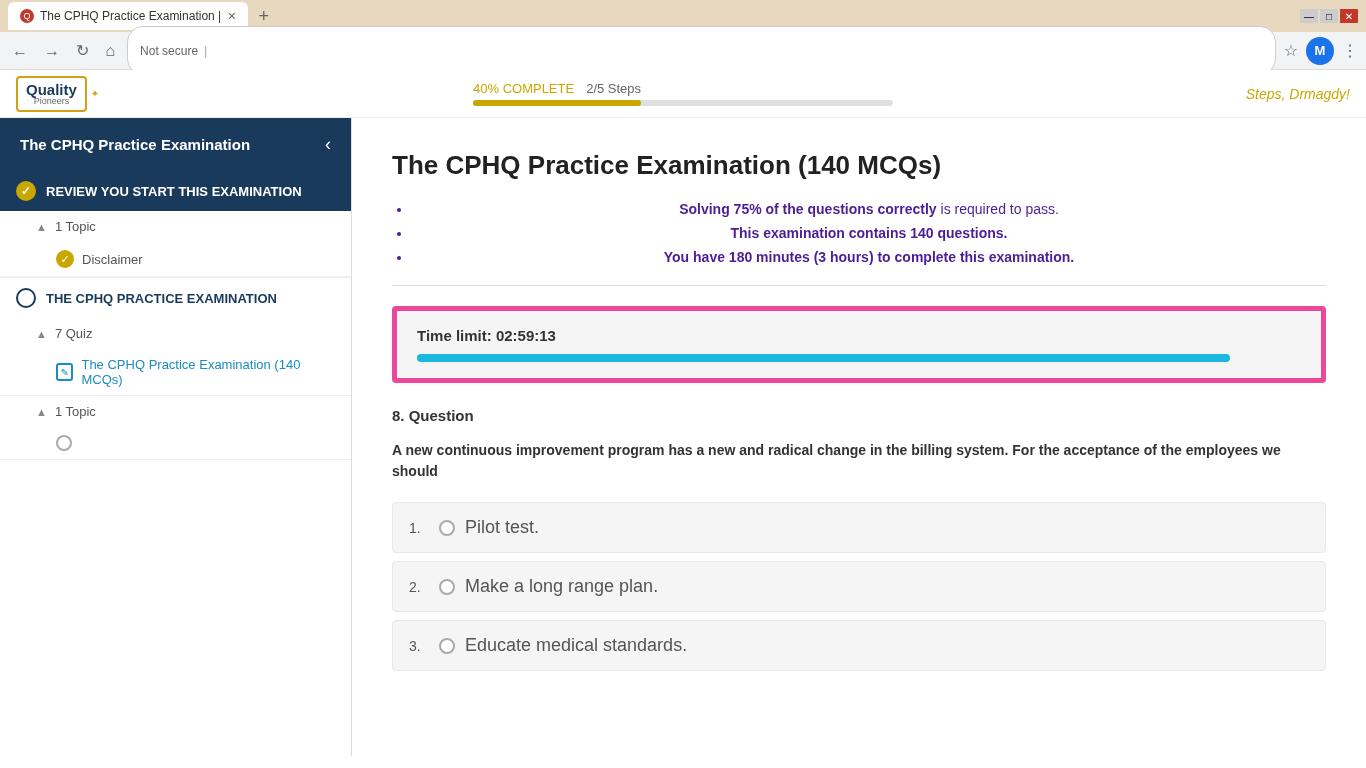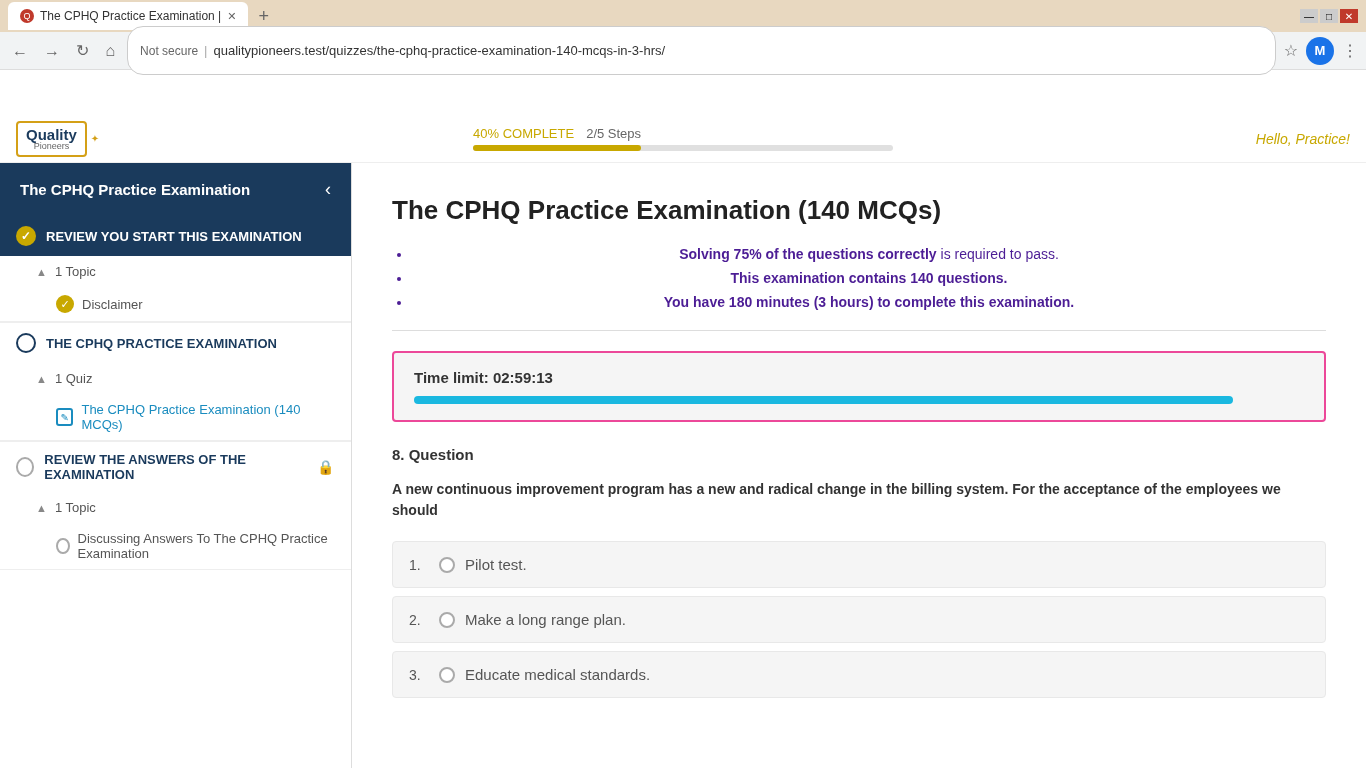--- a/index.html
+++ b/index.html
@@ -77,21 +77,20 @@
 
     
     .app-header {
       background: white;
       height: 48px;
       display: flex;
       align-items: center;
       padding: 0 16px;
       border-bottom: 1px solid #eee;
       position: relative;
-      margin-top: 45px;
     }
     .logo-area {
       display: flex;
       align-items: center;
       gap: 4px;
     }
     .logo-box {
       background: white;
       border: 2px solid #d4a017;
       border-radius: 4px;
@@ -280,21 +279,21 @@
       font-size: 14px;
       color: #4c1d95;
       text-align: center;
     }
     .bullet-list li strong { font-weight: bold; }
 
     .divider { border: none; border-top: 1px solid #ddd; margin: 20px 0; }
 
     .time-box {
       background: #f5f5f5;
-      border: 2px solid #ec4899;
+      border: 5px solid #ec4899;
       border-radius: 4px;
       padding: 16px 20px;
       margin-bottom: 24px;
     }
     .time-limit-text {
       font-size: 15px;
       font-weight: bold;
       color: #333;
       margin-bottom: 10px;
     }
@@ -346,21 +345,21 @@
       flex-shrink: 0;
       background: white;
     }
 
     .option-num {
       font-size: 14px;
       color: #555;
       min-width: 20px;
     }
     .option-text {
-      font-size: 15px;
+      font-size: 18px;
       color: #555;
     }
   </style>
 </head>
 <body>
 
 <div class="browser-titlebar">
   <div class="browser-tab">
     <span class="tab-favicon">Q</span>
     <span>The CPHQ Practice Examination |</span>
@@ -375,21 +374,20 @@
 </div>
 
 <div class="browser-addressbar">
   <button class="nav-btn">←</button>
   <button class="nav-btn">→</button>
   <button class="nav-btn">↻</button>
   <button class="nav-btn">⌂</button>
   <div class="address-bar">
     <span class="not-secure">Not secure</span>
     <span style="color:#aaa">|</span>
-    <span class="address-text">qualitypioneers.test/quizzes/the-cphq-practice-examination-140-mcqs-in-3-hrs/</span>
   </div>
   <button class="star-btn">☆</button>
   <button class="profile-btn">M</button>
   <button class="menu-btn">⋮</button>
 </div>
 
 <div class="app-header">
   <div class="logo-area">
     <div class="logo-box">
       <span class="logo-quality">Quality</span>
@@ -401,21 +399,21 @@
   <div class="progress-area">
     <div class="progress-label">
       <span class="progress-complete">40% COMPLETE</span>
       <span class="progress-steps">2/5 Steps</span>
     </div>
     <div class="progress-bar-container">
       <div class="progress-bar-fill" style="width:40%"></div>
     </div>
   </div>
 
-  <span class="hello-text">Hello, Practice!</span>
+  <span class="hello-text">Steps, Drmagdy!</span>
 </div>
 
 <div class="main-layout">
 
   <div class="sidebar">
 
     <div class="sidebar-title-bar">
       <span class="sidebar-title-text">The CPHQ Practice Examination</span>
       <button class="sidebar-collapse-btn">‹</button>
     </div>
@@ -435,43 +433,35 @@
       </div>
     </div>
 
     <div class="sidebar-section">
       <div class="sidebar-section-header light">
         <span class="circle-icon"></span>
         <span>THE CPHQ PRACTICE EXAMINATION</span>
       </div>
       <div class="sidebar-item">
         <span class="caret">▲</span>
-        <span>1 Quiz</span>
+        <span>7 Quiz</span>
       </div>
       <div class="sidebar-item sidebar-item-indent active">
         <span class="quiz-icon">✎</span>
         <span>The CPHQ Practice Examination (140 MCQs)</span>
       </div>
     </div>
 
     <div class="sidebar-section">
-      <div class="sidebar-section-header light" style="justify-content: space-between;">
-        <div style="display:flex; align-items:center; gap:10px;">
-          <span class="circle-icon-gray"></span>
-          <span>REVIEW THE ANSWERS OF THE EXAMINATION</span>
-        </div>
-        <span class="lock-icon">🔒</span>
-      </div>
       <div class="sidebar-item">
         <span class="caret">▲</span>
         <span>1 Topic</span>
       </div>
       <div class="sidebar-item sidebar-item-indent" style="color:#555;">
         <span class="circle-icon-gray" style="width:16px;height:16px;"></span>
-        <span>Discussing Answers To The CPHQ Practice Examination</span>
       </div>
     </div>
 
   </div>
 
   <div class="main-content">
 
     <h1 class="exam-title">The CPHQ Practice Examination (140 MCQs)</h1>
 
     <ul class="bullet-list">

